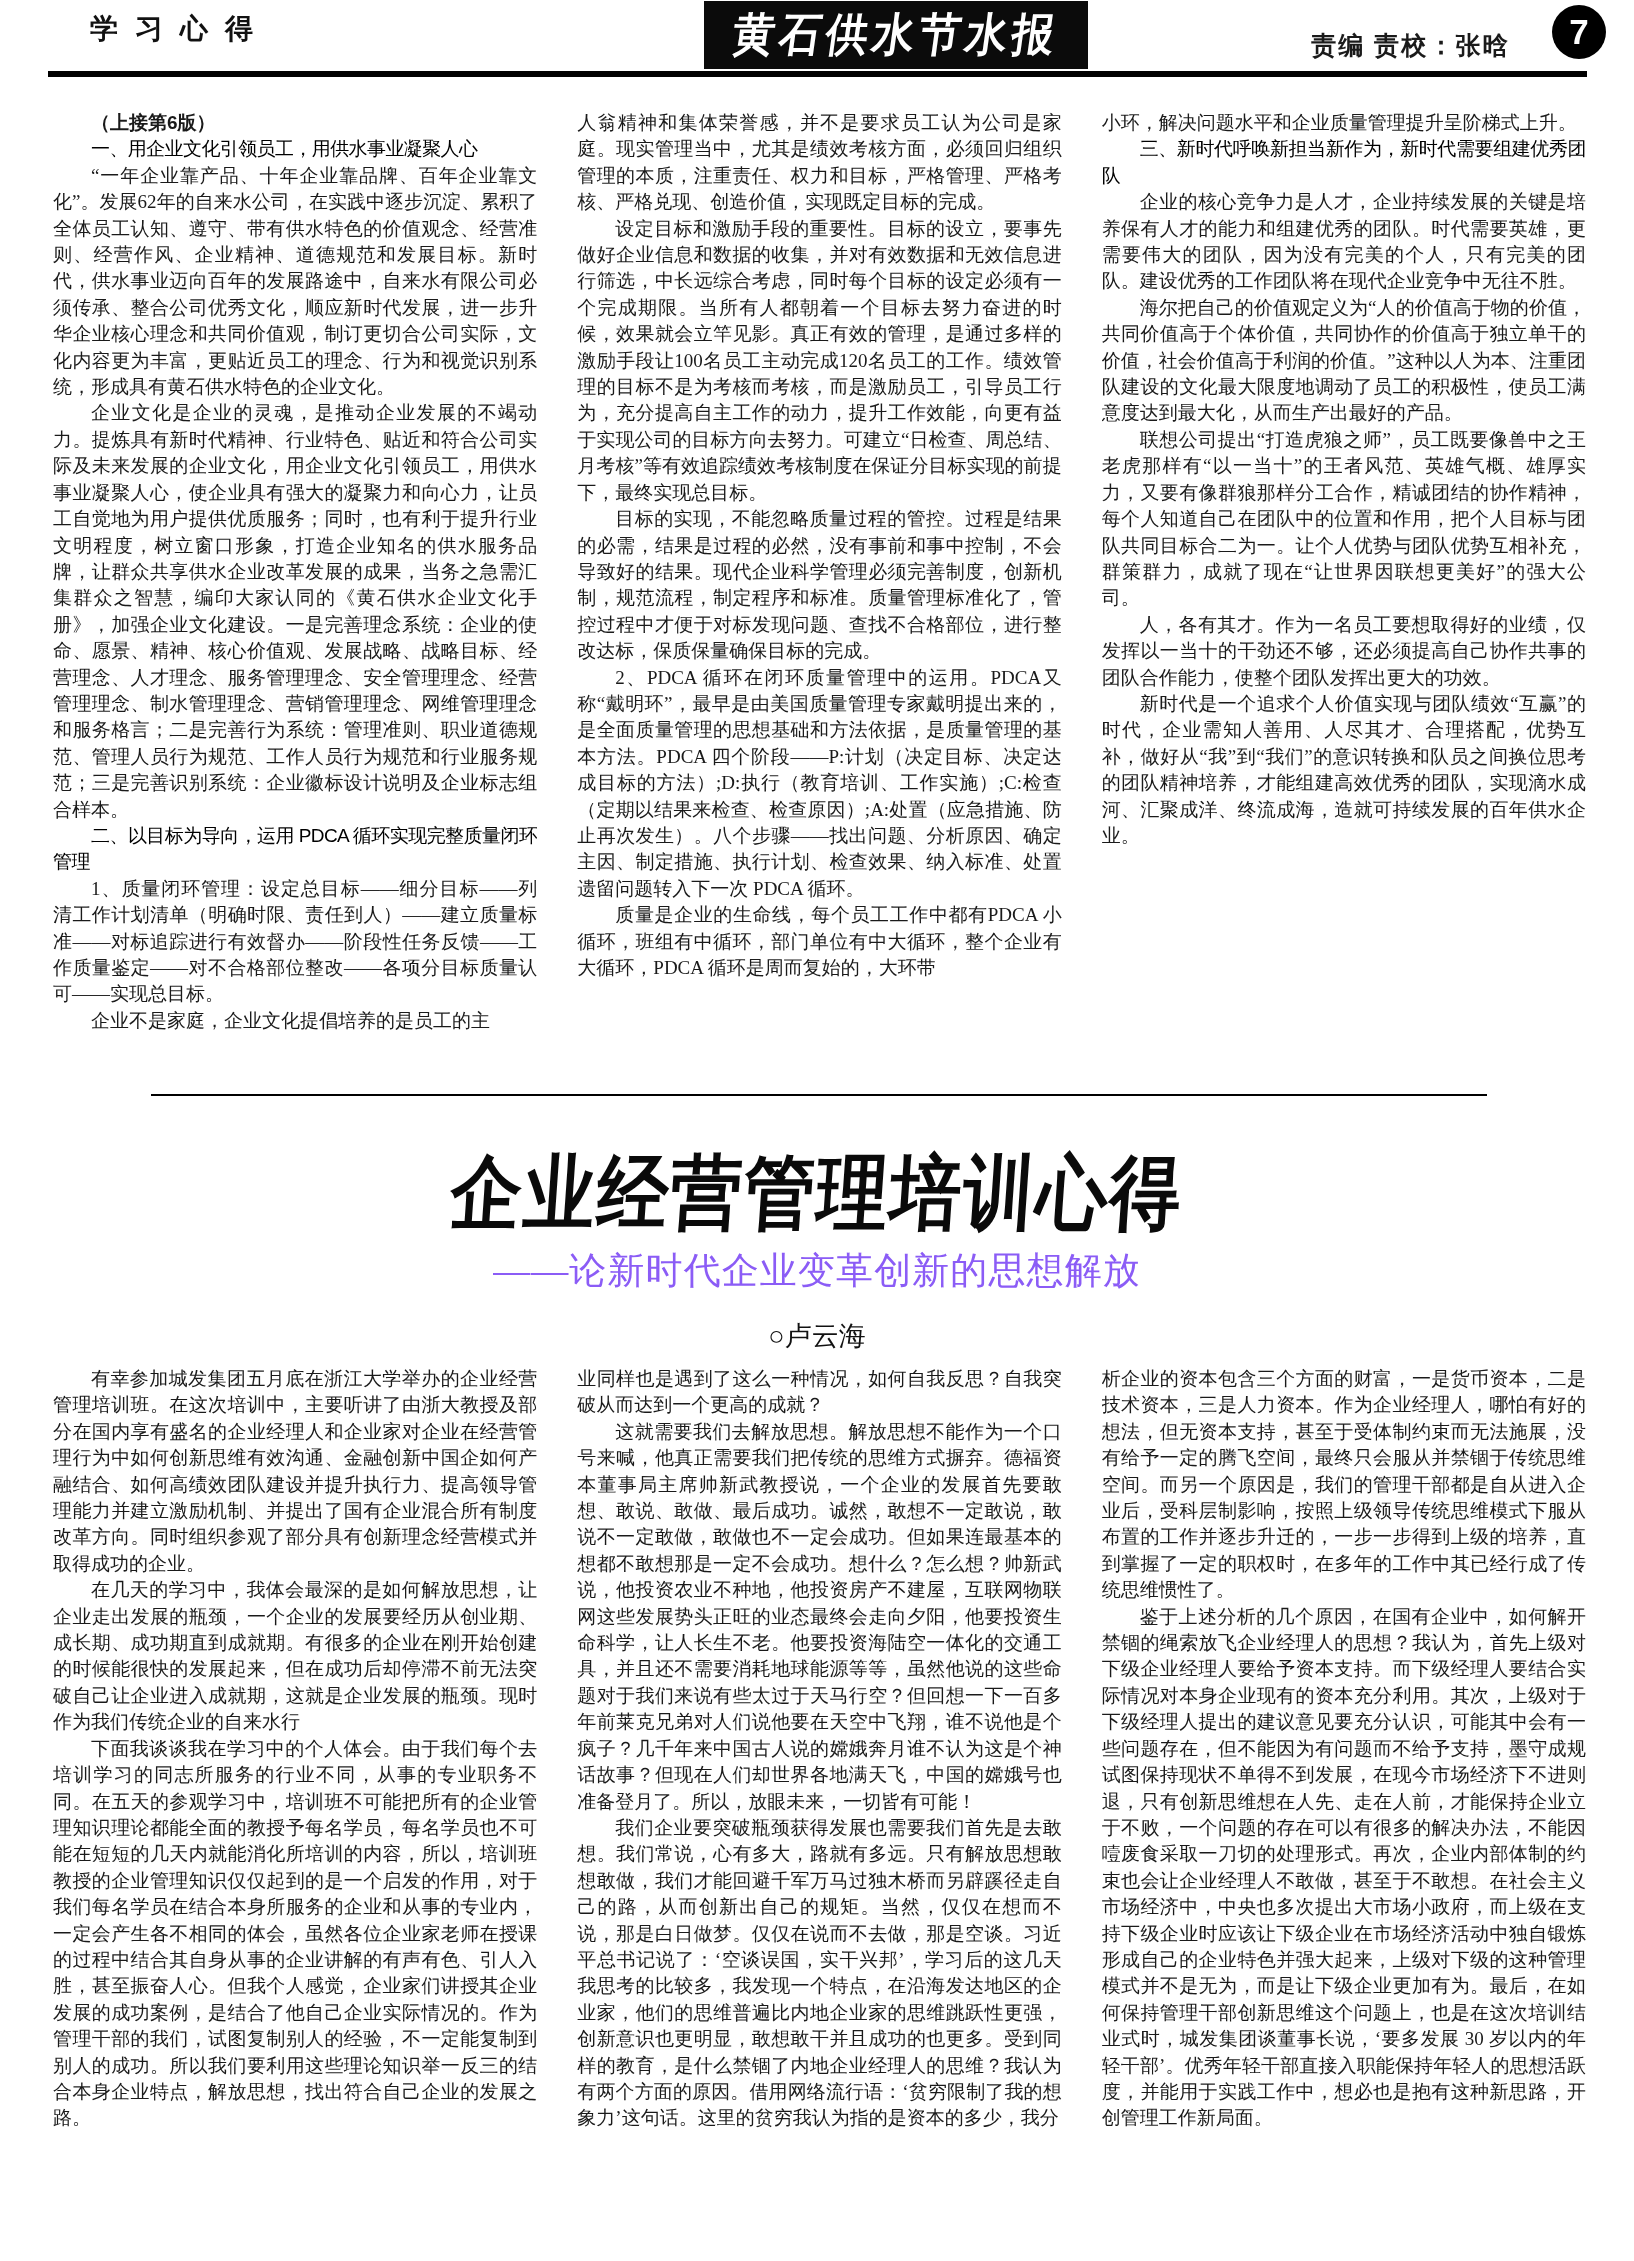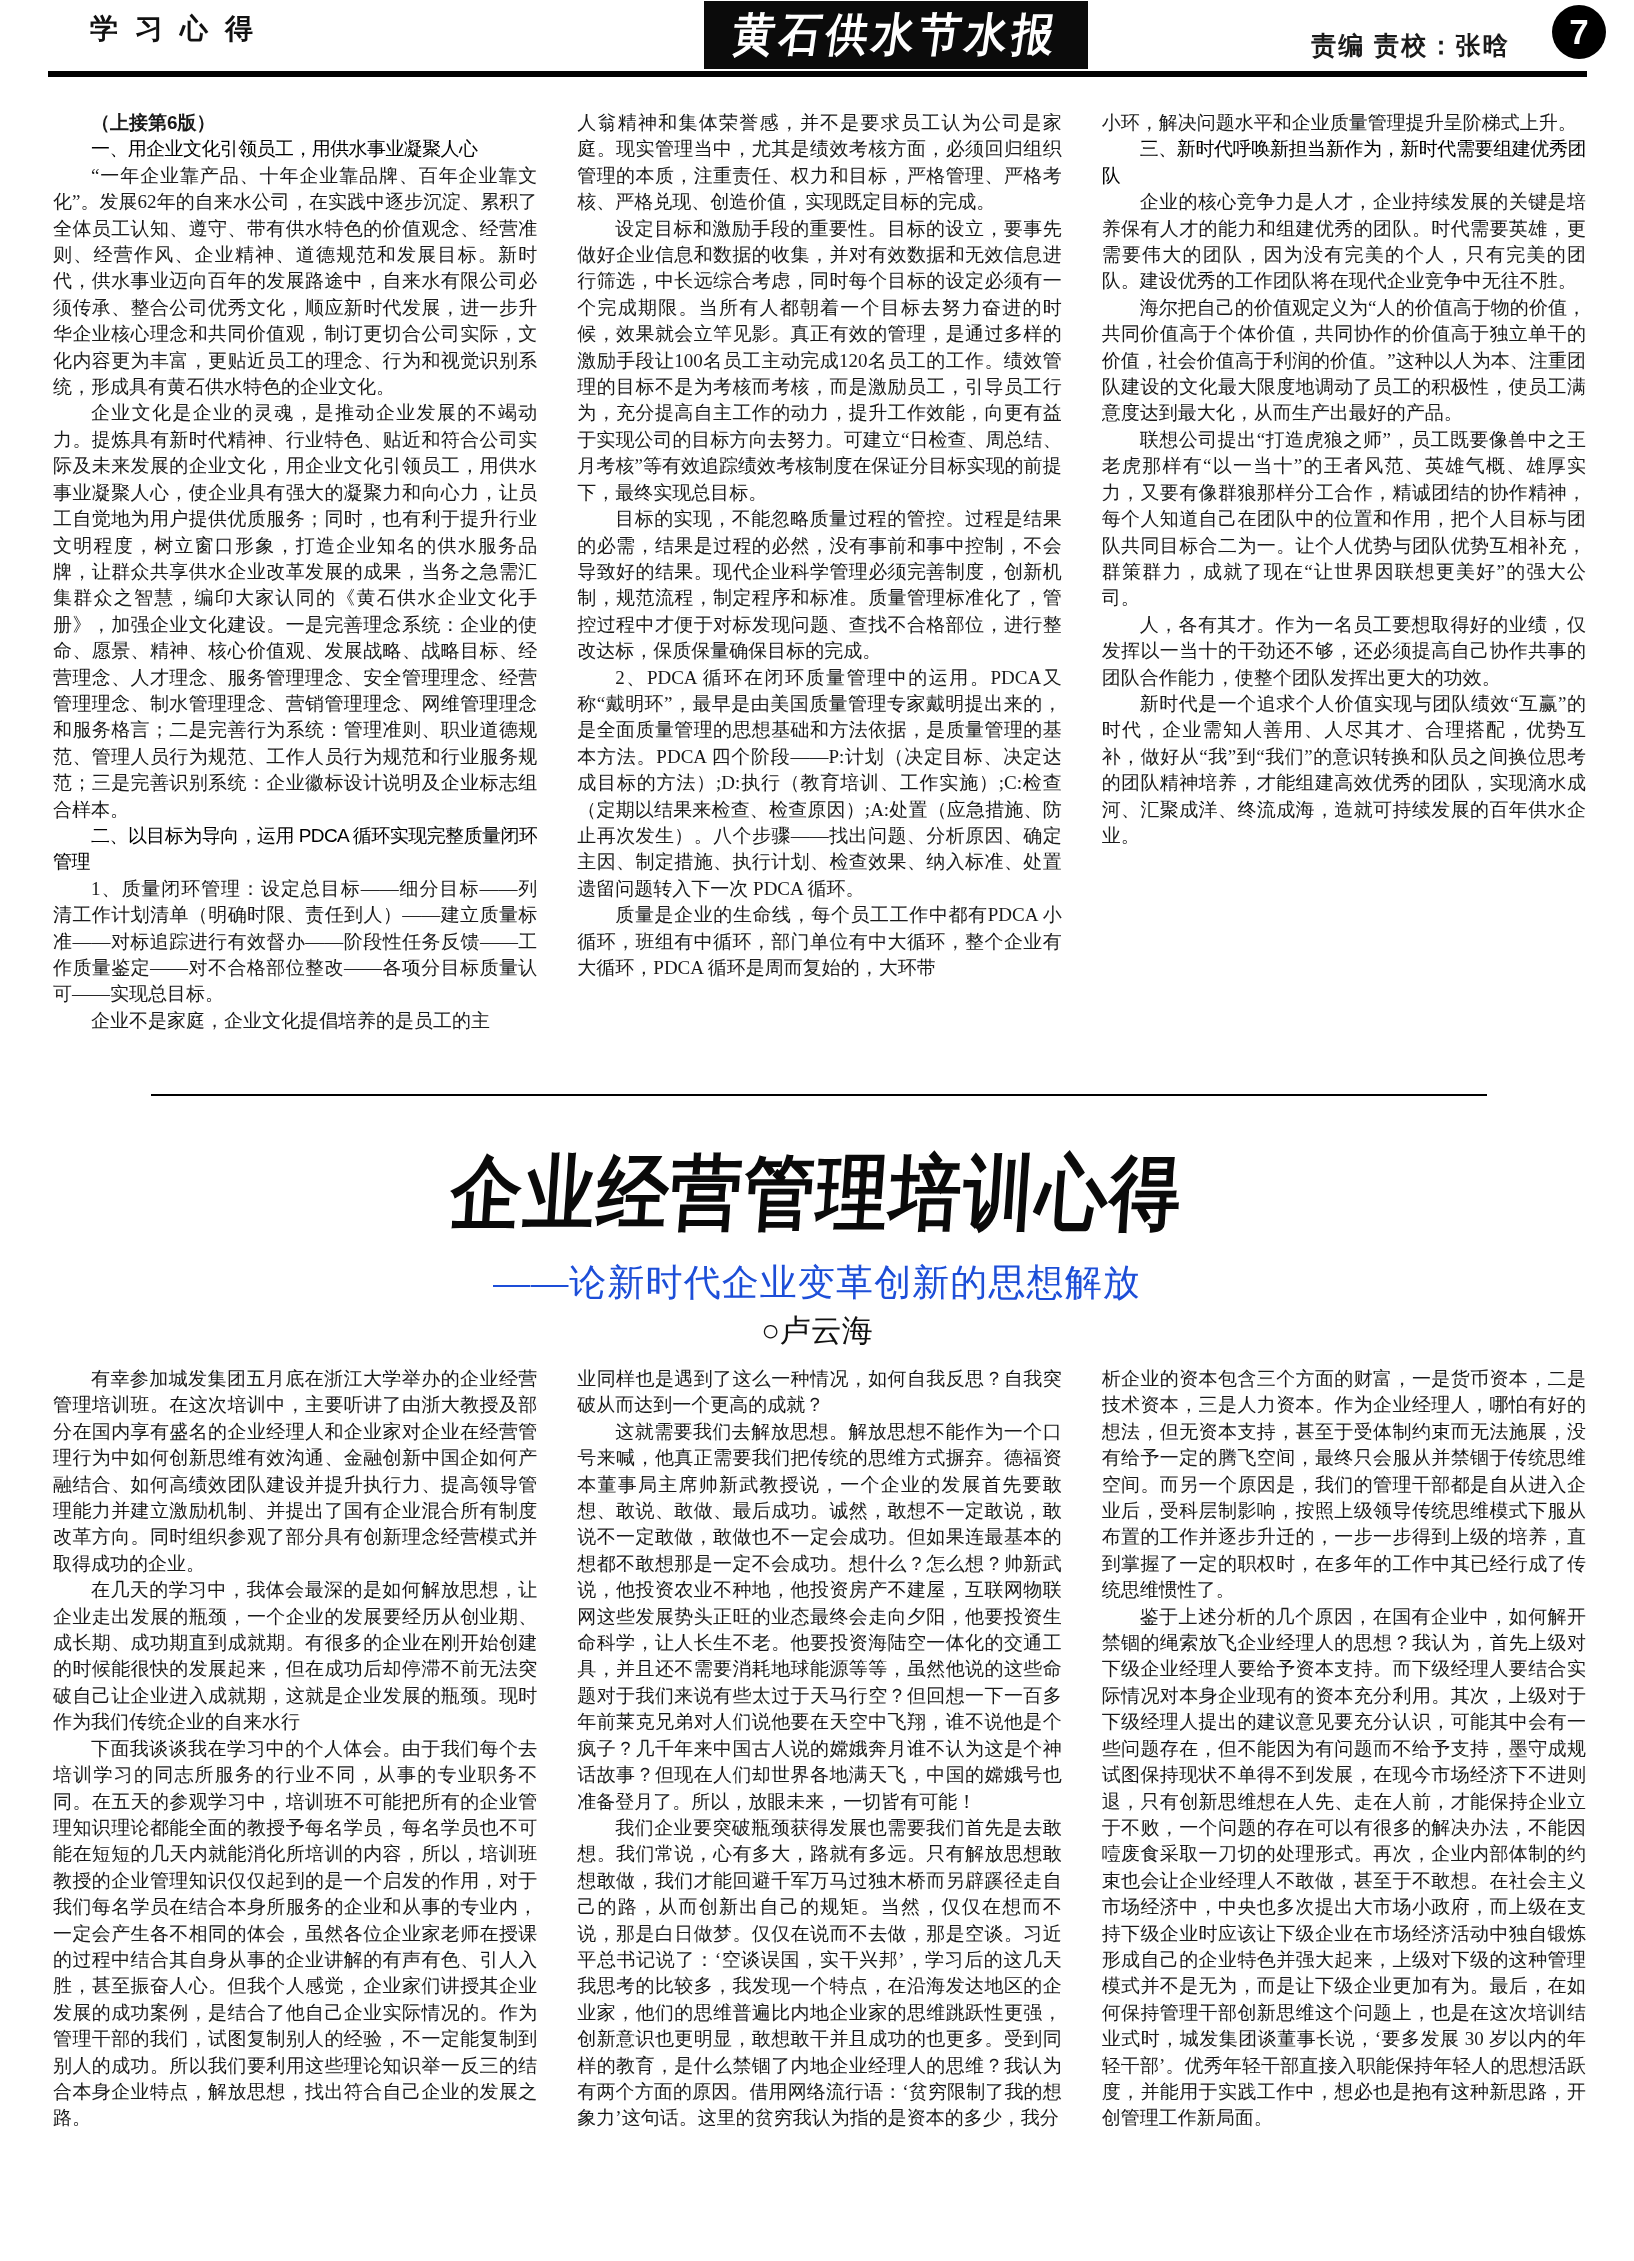--- a/index.html
+++ b/index.html
@@ -46,22 +46,22 @@
     font-weight:normal;color:#000;letter-spacing:-0.6px;
   }
   .divider-thin{position:absolute;top:1094px;left:151px;width:1336px;height:2.2px;background:#000;}
 
   
   .feature-head{position:absolute;top:1146px;left:0;width:1634px;text-align:center;}
   .feature-title{
     font-size:71px;font-weight:900;color:#0a0a0a;letter-spacing:2.2px;white-space:nowrap;
     transform:skewX(-4deg) scaleY(1.15);display:inline-block;
   }
-  .feature-subtitle{margin-top:17px;font-size:37px;color:#1d4ed8;letter-spacing:1.1px;}
-  .feature-author{margin-top:2px;font-size:31px;color:#111;}
+  .feature-subtitle{margin-top:5px;font-size:37px;color:#8b5cf6;letter-spacing:1.1px;}
+  .feature-author{margin-top:22px;font-size:27px;color:#111;}
 </style>
 </head>
 <body>
 
 <div>
 
   <div class="section-label">学习心得</div>
   <div class="masthead-box">
     <span class="masthead-text">黄石供水节水报</span>
   </div>

